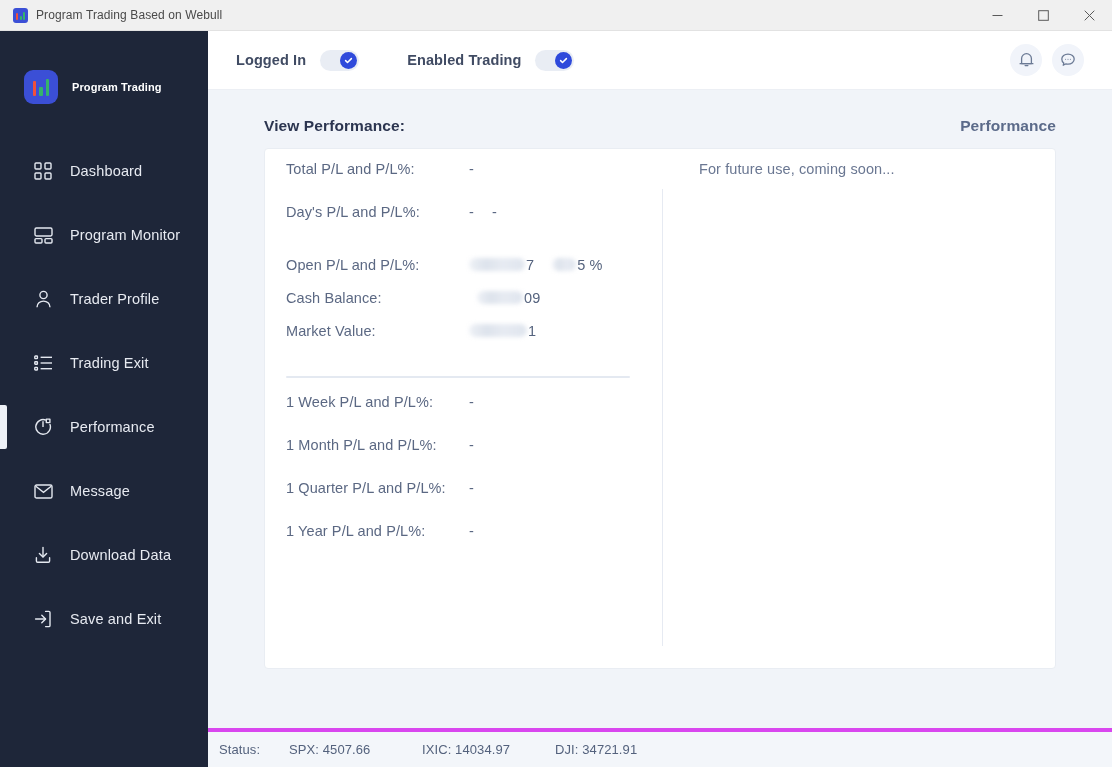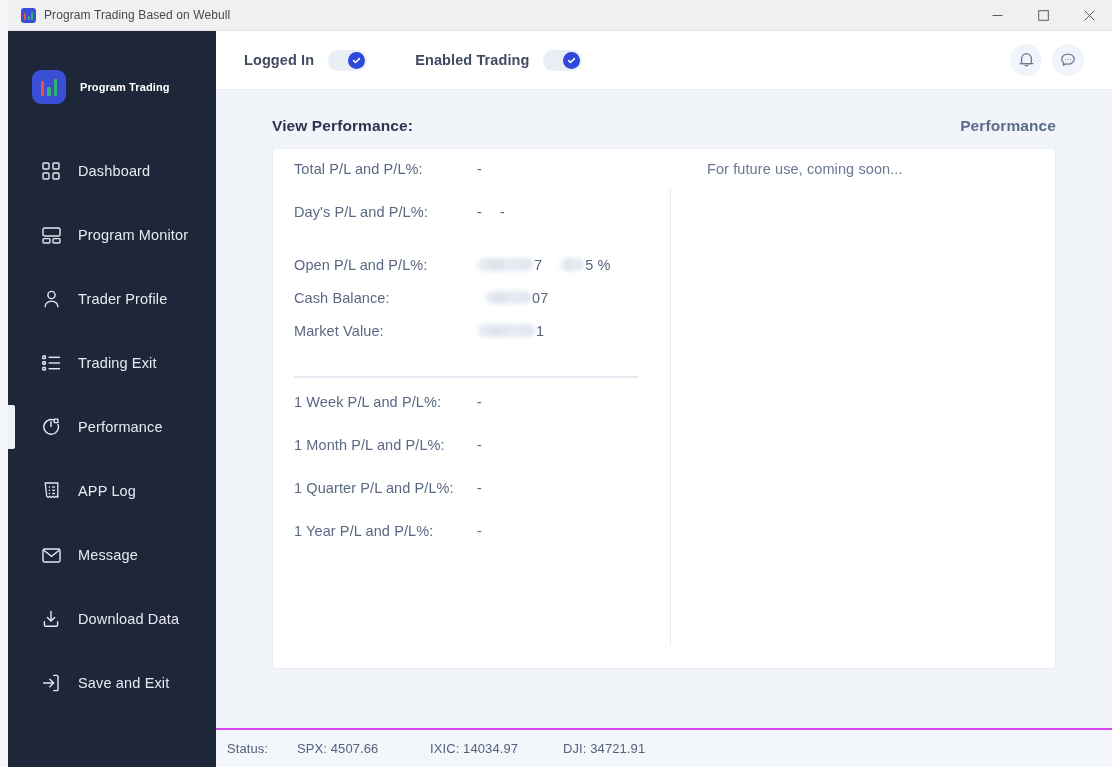--- a/index.html
+++ b/index.html
@@ -12,21 +12,20 @@
     background: #ffffff;
   }
 
   .app-window {
     position: relative;
     width: 1112px;
     height: 767px;
     background: #f4f6fa;
     display: flex;
     flex-direction: column;
-    padding-left: 8px;
   }
 
   
   .titlebar {
     height: 31px;
     min-height: 31px;
     background: #f0f0f0;
     border-bottom: 1px solid #e2e2e2;
     display: flex;
     align-items: center;
@@ -321,21 +320,21 @@
     background: #e4e9f1;
     border-radius: 1px;
     margin: 20px 0 16px 0;
   }
 
   
   .statusbar {
     height: 39px;
     min-height: 39px;
     background: #f3f6fa;
-    border-top: 2px solid #d946ef;
+    border-top: 4px solid #d946ef;
     display: flex;
     align-items: center;
     padding-left: 11px;
   }
   .statusbar .sb-item {
     font-size: 13px;
     color: #54627d;
     letter-spacing: .1px;
     white-space: nowrap;
   }
@@ -441,34 +440,20 @@
           <span class="nav-ico">
             <svg width="18" height="18" viewBox="0 0 18 18" fill="none" stroke="currentColor" stroke-width="1.4">
               <path d="M12 2.2A7.3 7.3 0 1 0 15.8 6"></path>
               <path d="M15.9 4.6V1.1h-3.6v3.5z" stroke-linejoin="round"></path>
               <line x1="9" y1="9" x2="9" y2="3.3"></line>
             </svg>
           </span>
           <span class="nav-label">Performance</span>
         </div>
 
-        <div class="nav-item">
-          <span class="nav-ico">
-            <svg width="15" height="18" viewBox="0 0 15 18" fill="none" stroke="currentColor" stroke-width="1.3">
-              <path d="M1.2 1h12.6v14.4l-1.6-1.2-1.6 1.2-1.6-1.2-1.5 1.2-1.6-1.2-1.6 1.2-1.6-1.2z" stroke-linejoin="round"></path>
-              <circle cx="5.4" cy="5" r="0.8" fill="currentColor" stroke="none"></circle>
-              <circle cx="5.4" cy="8.3" r="0.8" fill="currentColor" stroke="none"></circle>
-              <circle cx="5.4" cy="11.5" r="0.8" fill="currentColor" stroke="none"></circle>
-              <line x1="8.2" y1="5" x2="11" y2="5"></line>
-              <line x1="8.2" y1="8.3" x2="11" y2="8.3"></line>
-              <line x1="8.2" y1="11.5" x2="11" y2="11.5"></line>
-            </svg>
-          </span>
-          <span class="nav-label">APP Log</span>
-        </div>
 
         <div class="nav-item">
           <span class="nav-ico">
             <svg width="19" height="15" viewBox="0 0 19 15" fill="none" stroke="currentColor" stroke-width="1.4">
               <rect x="1" y="1" width="17" height="13" rx="1.6"></rect>
               <path d="M1.8 2.2 9.5 8.3 17.2 2.2"></path>
             </svg>
           </span>
           <span class="nav-label">Message</span>
         </div>
@@ -583,21 +568,21 @@
                   <span class="tail">5 %</span>
                 </span>
               </span>
             </div>
 
             <div class="pl-row tight">
               <span class="pl-label">Cash Balance:</span>
               <span class="pl-value">
                 <span class="redacted">
                   <span class="blurbox" style="width:46px;margin-left:8px"></span>
-                  <span class="tail">07</span>
+                  <span class="tail">09</span>
                 </span>
               </span>
             </div>
 
             <div class="pl-row tight">
               <span class="pl-label">Market Value:</span>
               <span class="pl-value">
                 <span class="redacted">
                   <span class="blurbox" style="width:58px"></span>
                   <span class="tail">1</span>

